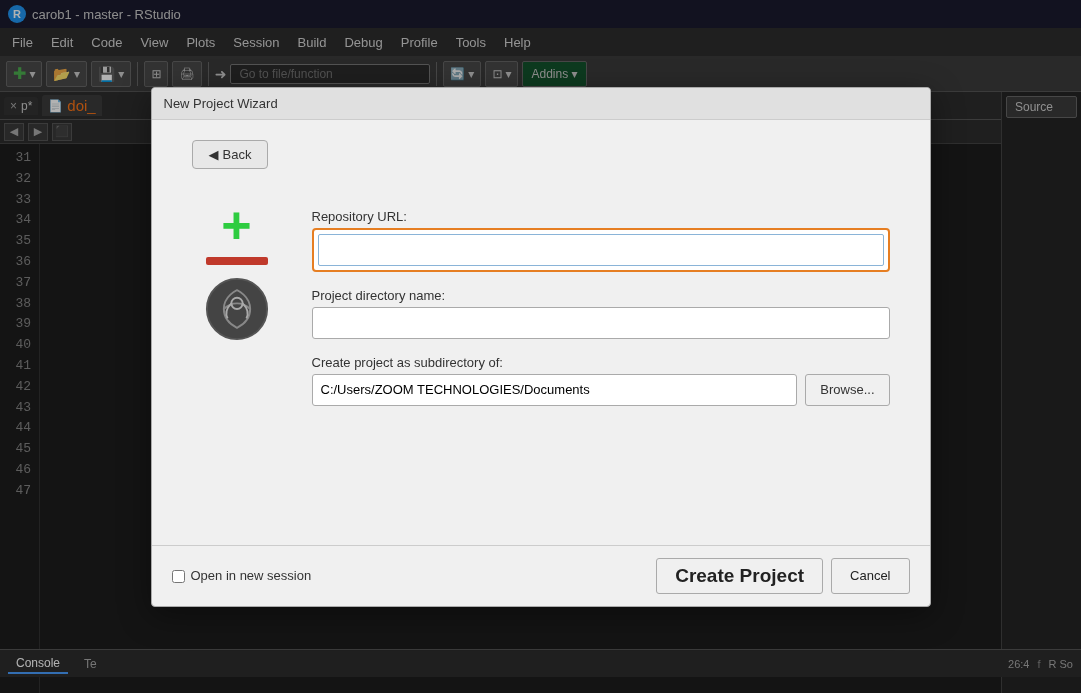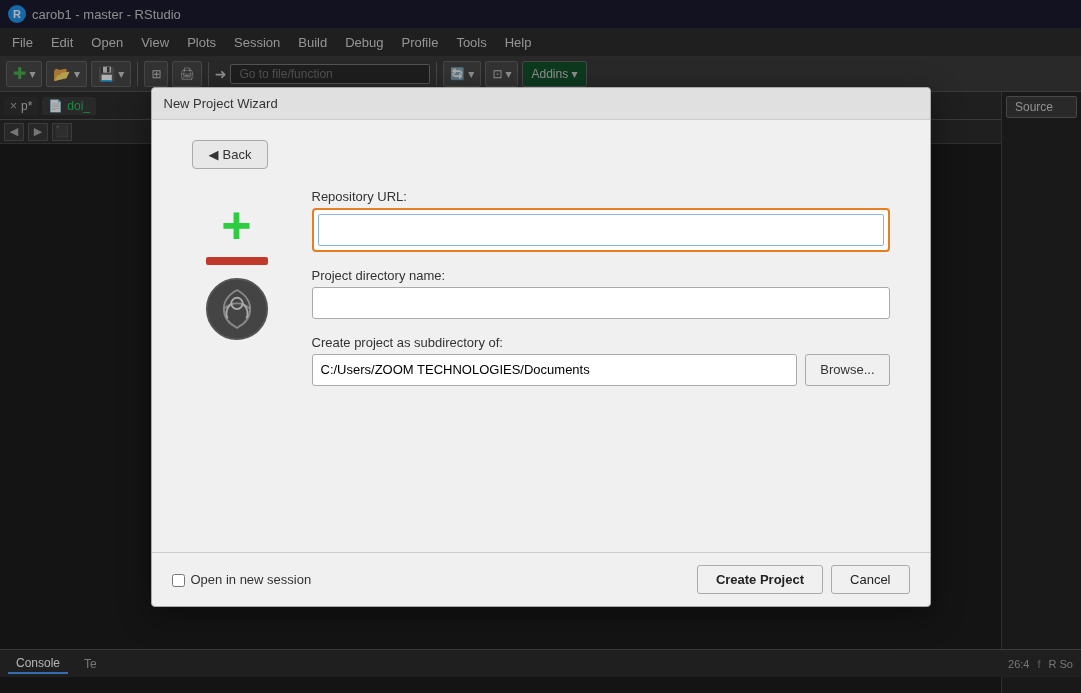--- a/index.html
+++ b/index.html
@@ -346,21 +346,21 @@
     .footer-buttons {
       display: flex;
       gap: 8px;
     }
 
     .btn-primary {
       background: #f0f0f0;
       border: 1px solid #aaa;
       border-radius: 3px;
       padding: 6px 18px;
-      font-size: 13px;
+      font-size: 19px;
       font-weight: bold;
       cursor: pointer;
       color: #222;
     }
 
     .btn-cancel {
       background: #f0f0f0;
       border: 1px solid #aaa;
       border-radius: 3px;
       padding: 6px 18px;
@@ -396,21 +396,21 @@
 <div id="title-bar">
   <div class="r-logo">
     <span>R</span>
   </div>
   <span>carob1 - master - RStudio</span>
 </div>
 
 <div id="menu-bar">
   <span class="menu-item">File</span>
   <span class="menu-item">Edit</span>
-  <span class="menu-item">Open</span>
+  <span class="menu-item">Code</span>
   <span class="menu-item">View</span>
   <span class="menu-item">Plots</span>
   <span class="menu-item">Session</span>
   <span class="menu-item">Build</span>
   <span class="menu-item">Debug</span>
   <span class="menu-item">Profile</span>
   <span class="menu-item">Tools</span>
   <span class="menu-item">Help</span>
 </div>
 
@@ -455,31 +455,34 @@
 
     <div id="editor-area" style="flex:1; background:#1e1e1e; display:flex; flex-direction:column;">
 
       <div id="tab-bar" style="background:#2d2d2d; height:28px; display:flex; align-items:center; padding:0 4px; border-bottom:1px solid #555;">
         <div style="display:flex; align-items:center; gap:4px; background:#333; padding:2px 6px; border-radius:3px 3px 0 0;">
           <span style="color:#aaa; font-size:12px; cursor:pointer;">×</span>
           <span style="color:#ccc; font-size:12px;">p*</span>
         </div>
         <div style="display:flex; align-items:center; gap:4px; background:#3c3c3c; padding:2px 6px; border-radius:3px 3px 0 0; margin-left:4px;">
           <span style="color:#4a9eff; font-size:12px;">📄</span>
-          <span style="color:#22c55e; font-size:12px;">doi_</span>
+          <span style="color:#f97316; font-size:15px;">doi_</span>
         </div>
       </div>
 
       <div style="background:#2d2d2d; height:24px; display:flex; align-items:center; padding:0 4px; gap:4px; border-bottom:1px solid #444;">
         <button style="background:#3a3a3a; border:1px solid #555; color:#aaa; width:20px; height:18px; cursor:pointer; font-size:11px; display:flex; align-items:center; justify-content:center;">◀</button>
         <button style="background:#3a3a3a; border:1px solid #555; color:#aaa; width:20px; height:18px; cursor:pointer; font-size:11px; display:flex; align-items:center; justify-content:center;">▶</button>
         <button style="background:#3a3a3a; border:1px solid #555; color:#aaa; width:20px; height:18px; cursor:pointer; font-size:11px;">⬛</button>
       </div>
 
       <div id="editor-body" style="display:flex; flex:1; background:#1e1e1e; overflow:hidden;">
+        <div id="line-numbers" style="background:#1e1e1e; color:#858585; font-size:13px; font-family:'Courier New',monospace; padding:4px 8px 4px 4px; text-align:right; min-width:40px; line-height:1.6; border-right:1px solid #333; user-select:none;">
+          31<br>32<br>33<br>34<br>35<br>36<br>37<br>38<br>39<br>40<br>41<br>42<br>43<br>44<br>45<br>46<br>47
+        </div>
         <div style="flex:1; background:#1e1e1e;"></div>
       </div>
     </div>
 
     <div id="right-panel" style="width:80px; background:#252525; border-left:1px solid #444; padding:4px;">
       <button class="source-btn">Source</button>
     </div>
   </div>
 
   <div id="bottom-bar" style="background:#2d2d2d; height:28px; display:flex; align-items:center; padding:0 8px; gap:8px; border-top:1px solid #555;">
@@ -516,21 +519,21 @@
           <svg class="git-logo" width="68" height="68" viewBox="0 0 68 68" style="margin-top:8px;">
             <circle cx="34" cy="34" r="32" fill="#444" stroke="#555" stroke-width="2"></circle>
             <path d="M34 14 C34 14 20 20 20 34 C20 44 26 50 34 54 C42 50 48 44 48 34 C48 20 34 14 34 14Z" fill="none" stroke="#888" stroke-width="2"></path>
             <path d="M20 34 C24 30 30 28 34 28 C38 28 44 30 48 34" fill="none" stroke="#888" stroke-width="2"></path>
             <circle cx="34" cy="28" r="6" fill="none" stroke="#aaa" stroke-width="2"></circle>
             <path d="M28 28 Q20 36 24 44" fill="none" stroke="#aaa" stroke-width="2"></path>
             <path d="M40 28 Q48 36 44 44" fill="none" stroke="#aaa" stroke-width="2"></path>
           </svg>
         </div>
 
-        <div id="form-area" style="flex:1;">
+        <div id="form-area" style="flex:1;margin-top:20px;">
 
           <div class="form-group">
             <label class="form-label">Repository URL:</label>
             <div class="repo-url-wrapper">
               <input class="repo-url-input" type="text" value="" style="">
             </div>
           </div>
 
           <div class="form-group">
             <label class="form-label">Project directory name:</label>

